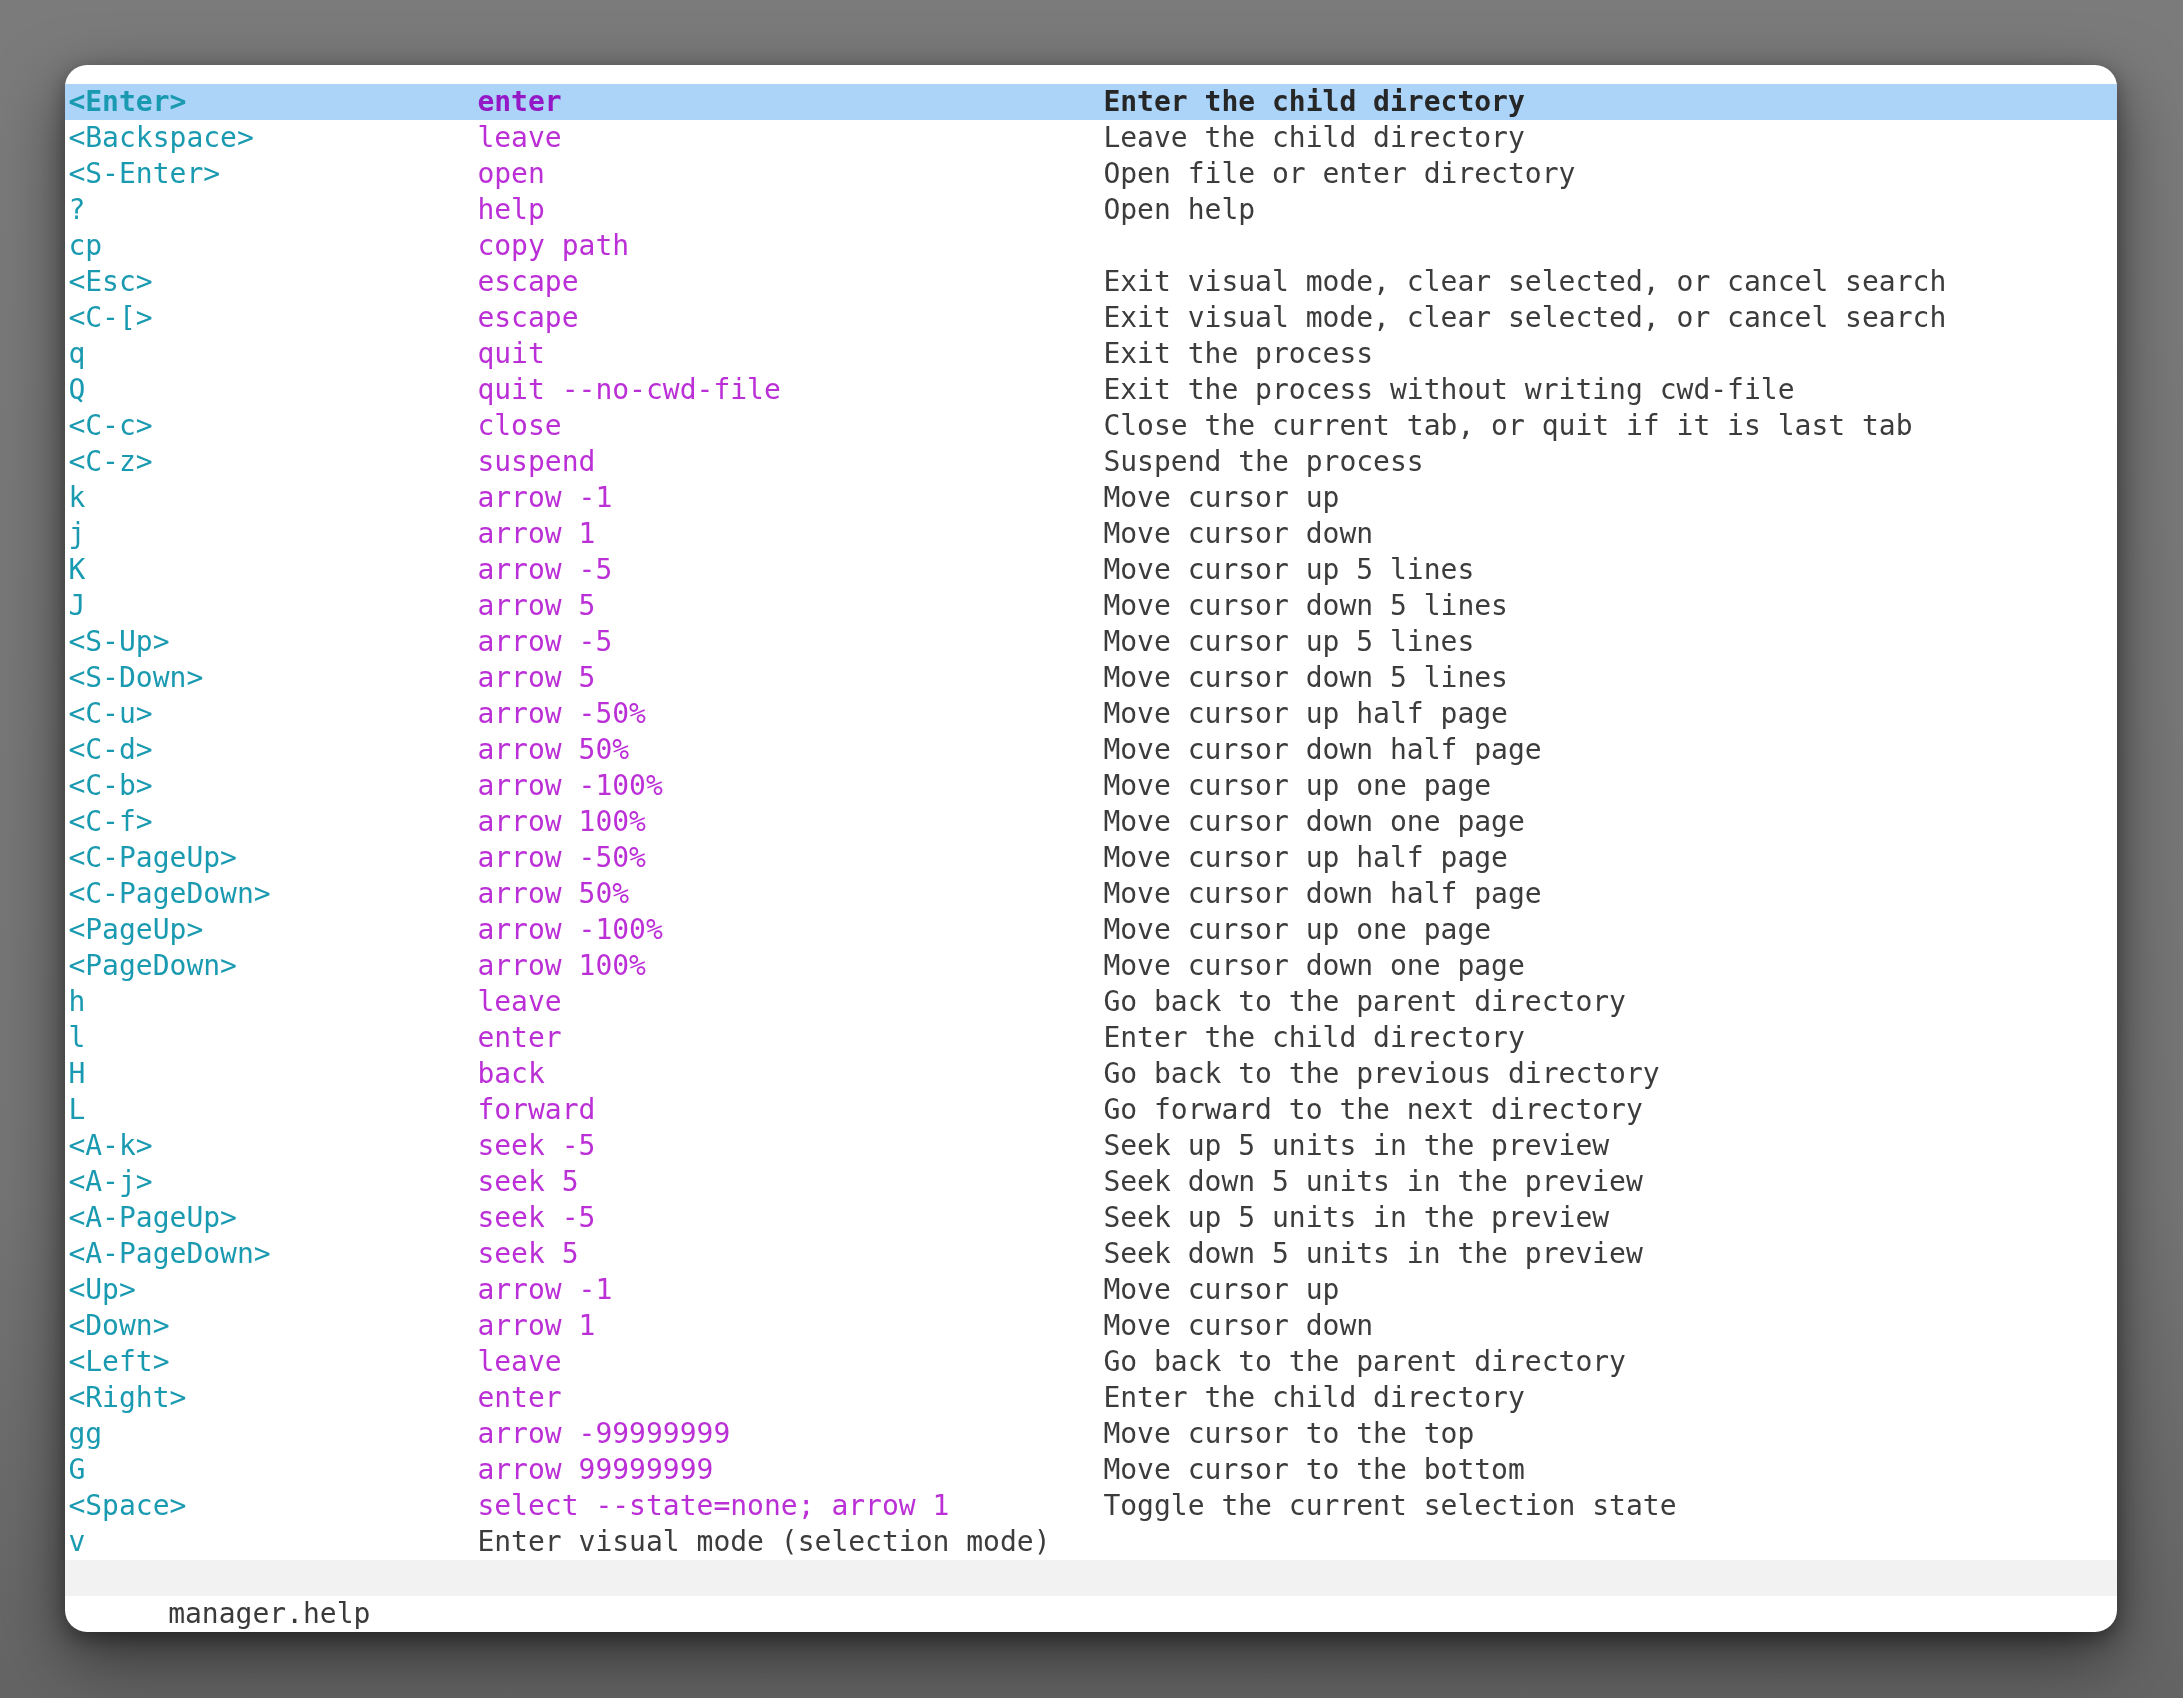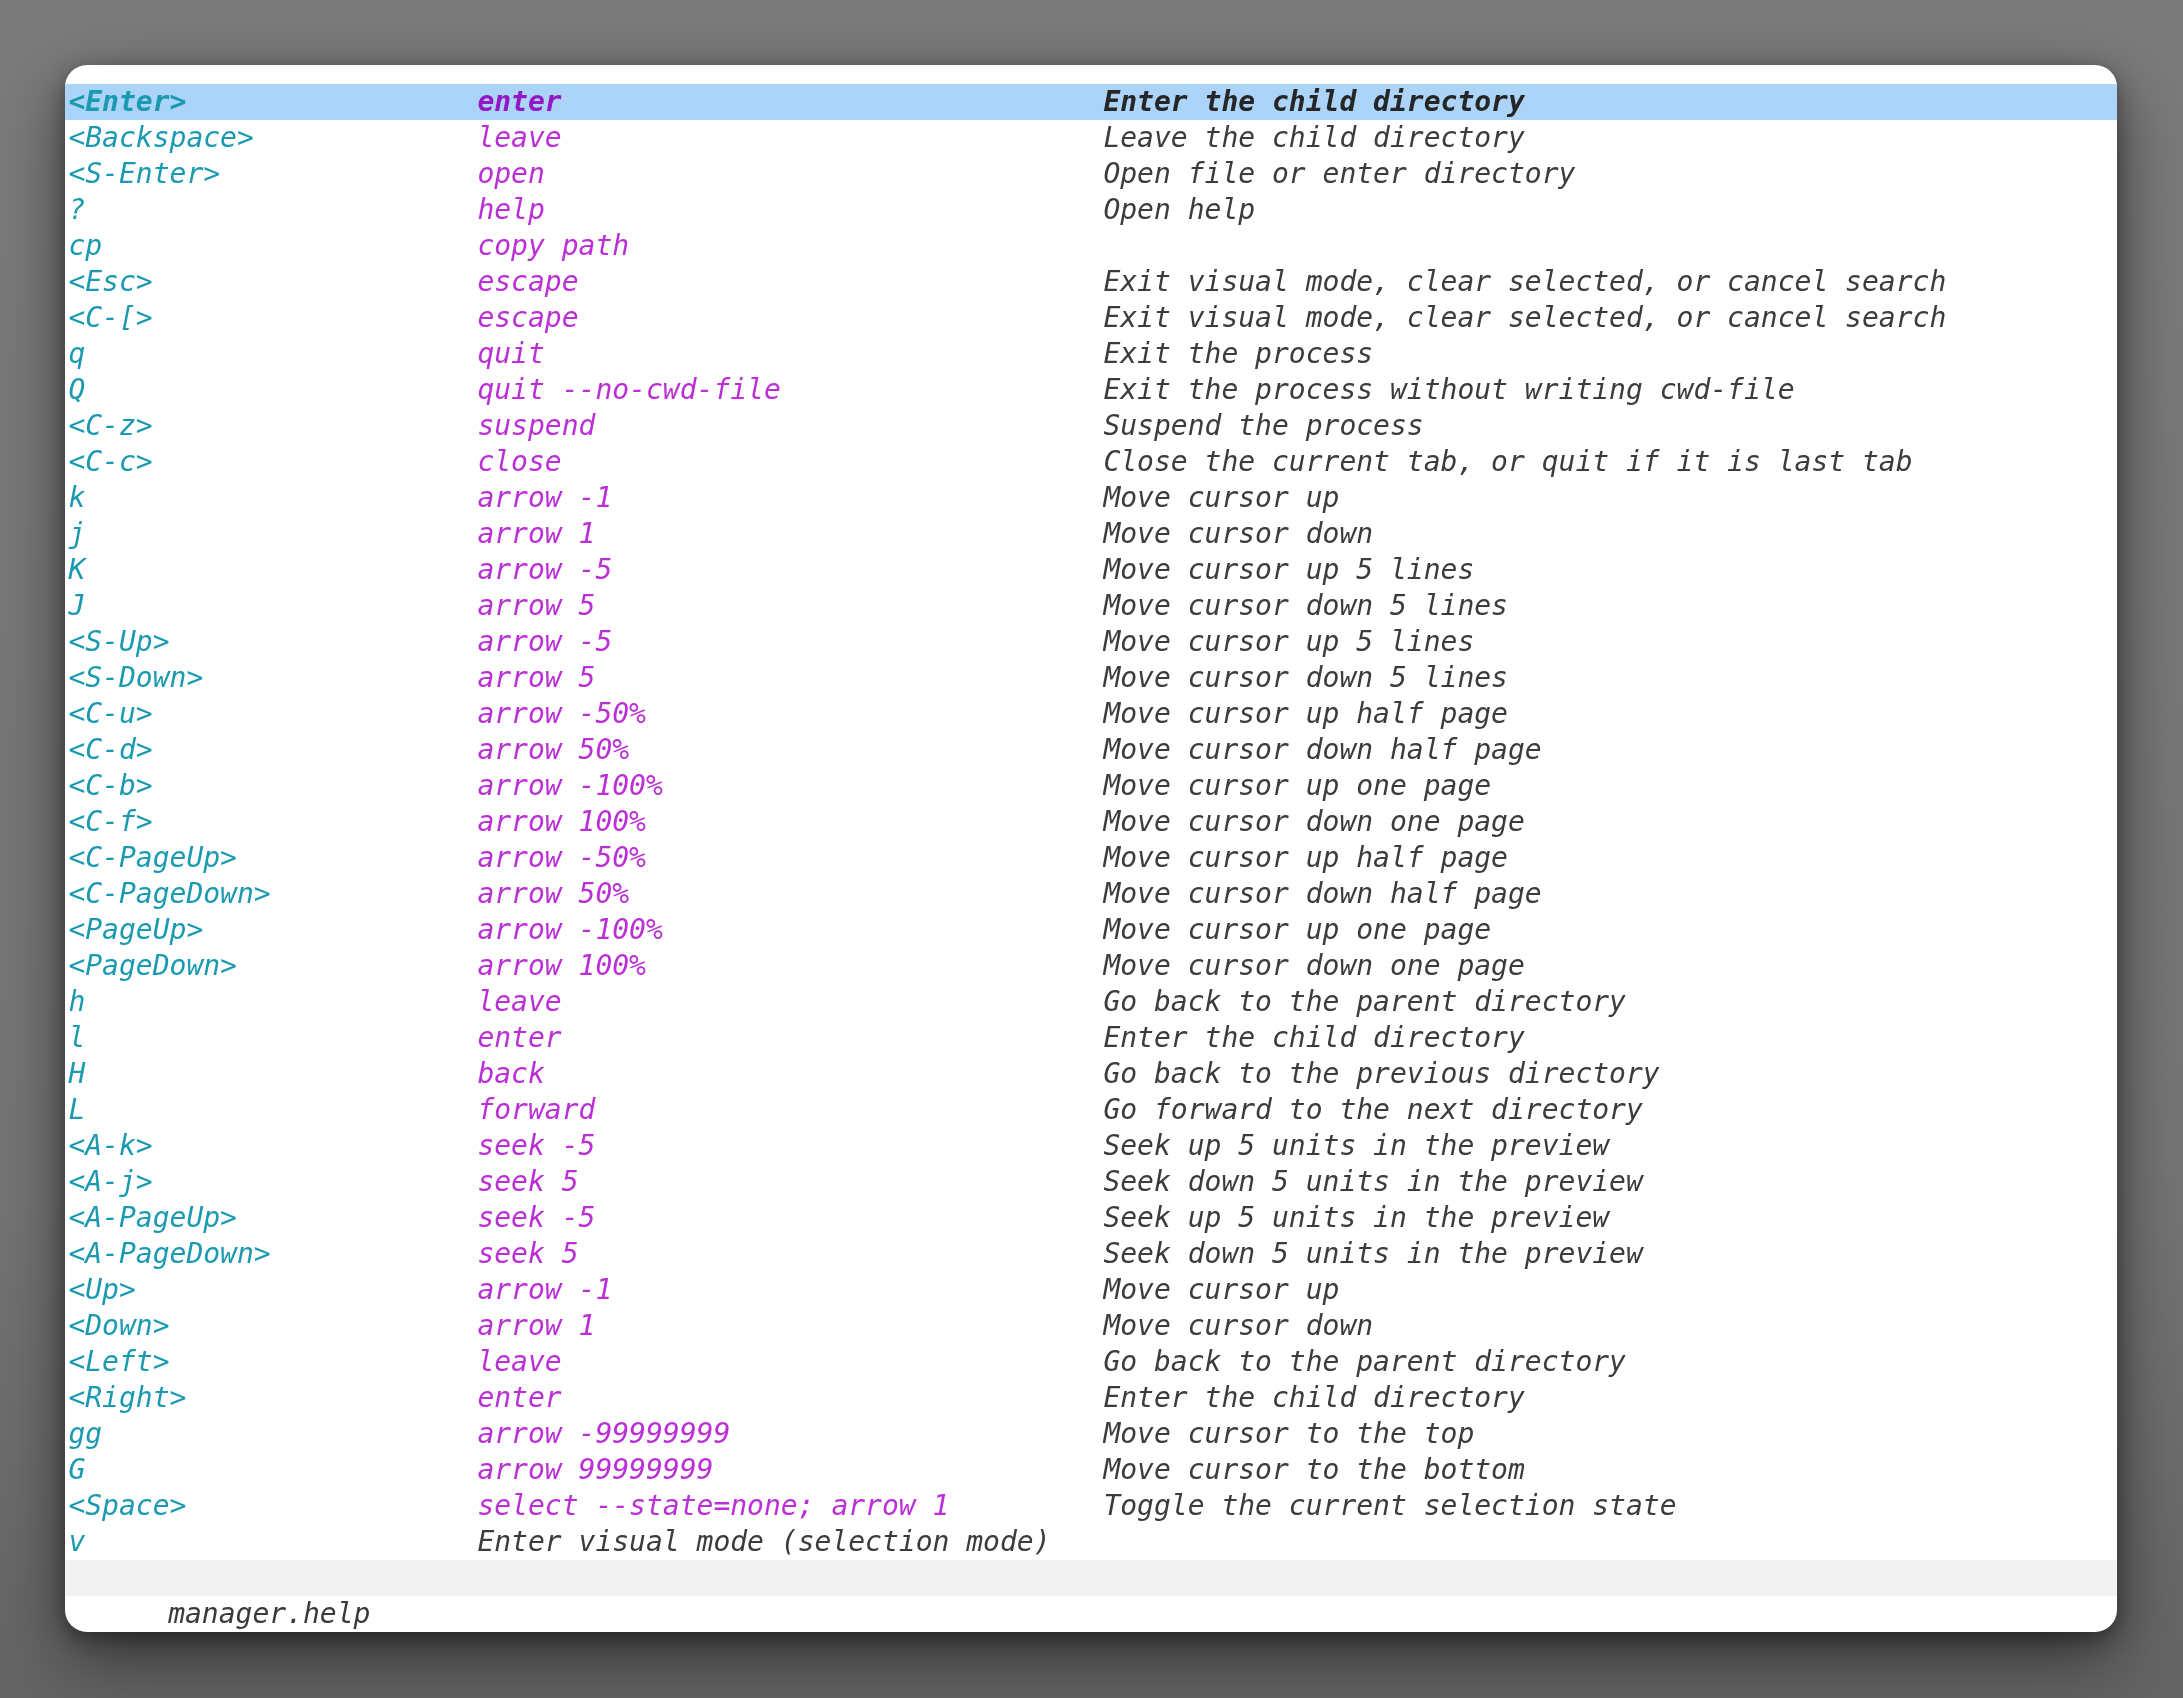--- a/index.html
+++ b/index.html
@@ -19,21 +19,20 @@
   .terminal-window {
     position: absolute;
     left: 65px;
     top: 65px;
     width: 2052px;
     height: 1567px;
     background: #ffffff;
     border-radius: 22px;
     overflow: hidden;
     box-shadow: 0 25px 67px rgba(0,0,0,0.50), 0 6.7px 20px rgba(0,0,0,0.35);
-    font-style: italic;
   }
   .help-list {
     padding-top: 18.5px;
   }
   .row {
     display: flex;
     height: 36px;
     line-height: 36px;
     font-size: 28px;
     padding-left: 3.4px;
@@ -102,28 +101,28 @@
     <span class="key">q</span>
     <span class="cmd">quit</span>
     <span class="desc">Exit the process</span>
   </div>
         <div class="row">
     <span class="key">Q</span>
     <span class="cmd">quit --no-cwd-file</span>
     <span class="desc">Exit the process without writing cwd-file</span>
   </div>
         <div class="row">
+    <span class="key">&lt;C-c&gt;</span>
+    <span class="cmd">close</span>
+    <span class="desc">Close the current tab, or quit if it is last tab</span>
+  </div>
+        <div class="row">
     <span class="key">&lt;C-z&gt;</span>
     <span class="cmd">suspend</span>
     <span class="desc">Suspend the process</span>
-  </div>
-        <div class="row">
-    <span class="key">&lt;C-c&gt;</span>
-    <span class="cmd">close</span>
-    <span class="desc">Close the current tab, or quit if it is last tab</span>
   </div>
         <div class="row">
     <span class="key">k</span>
     <span class="cmd">arrow -1</span>
     <span class="desc">Move cursor up</span>
   </div>
         <div class="row">
     <span class="key">j</span>
     <span class="cmd">arrow 1</span>
     <span class="desc">Move cursor down</span>

